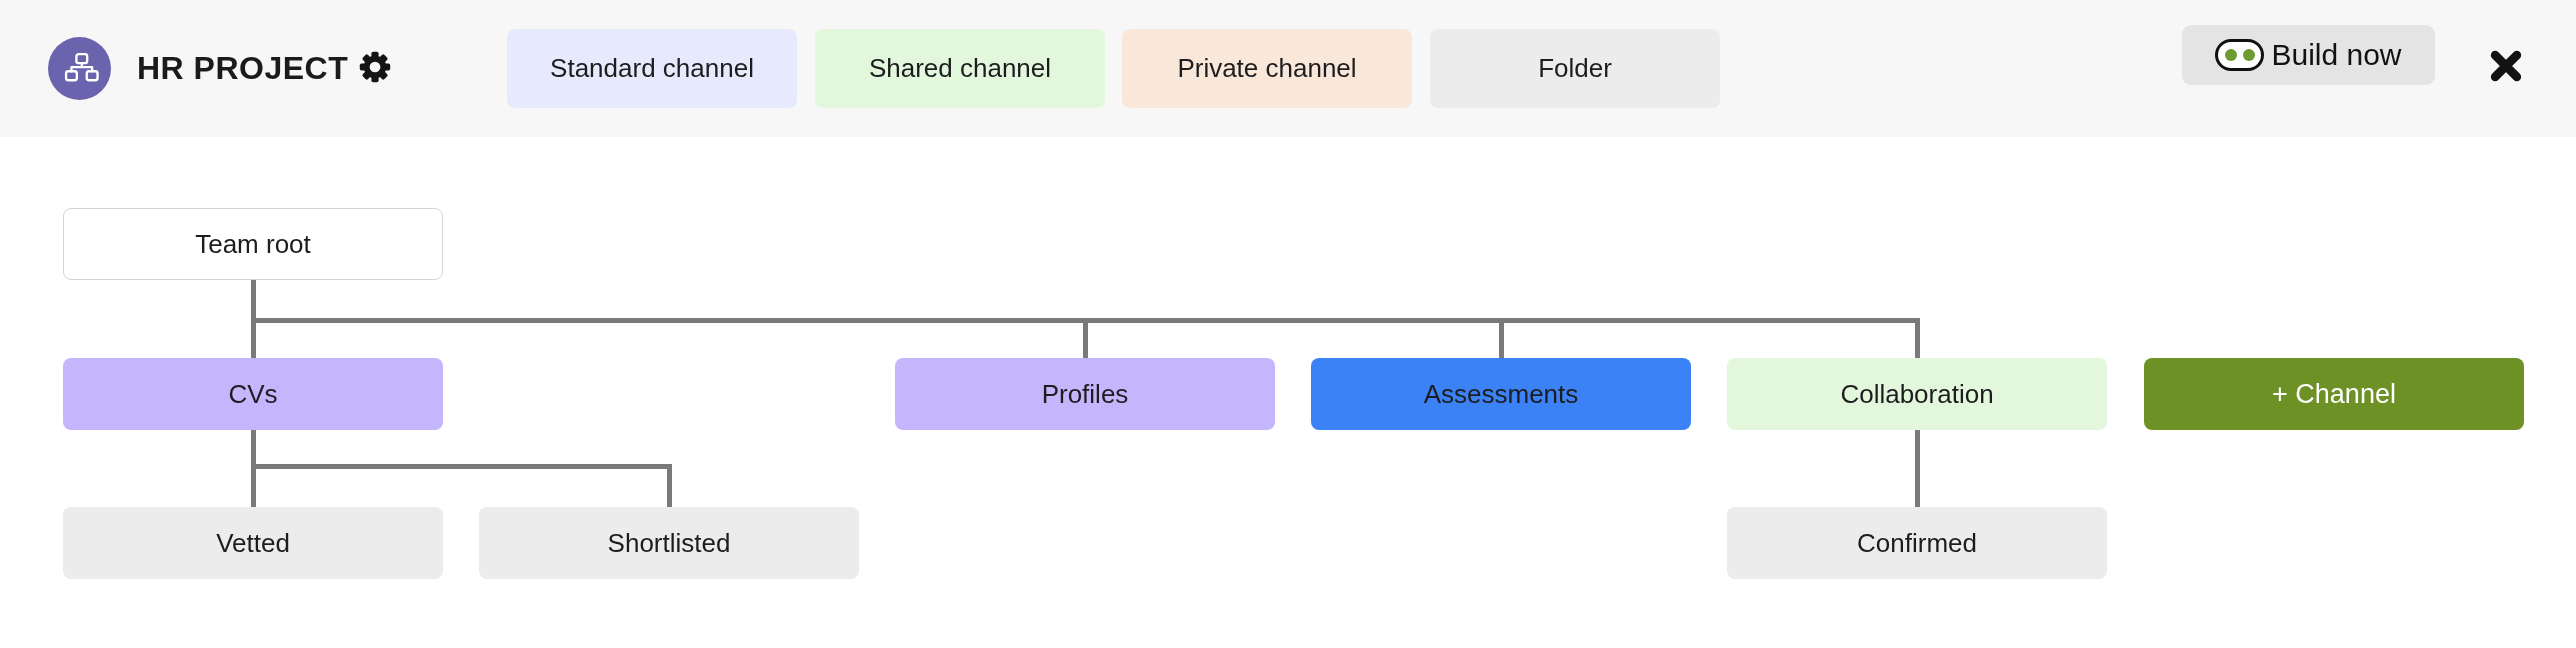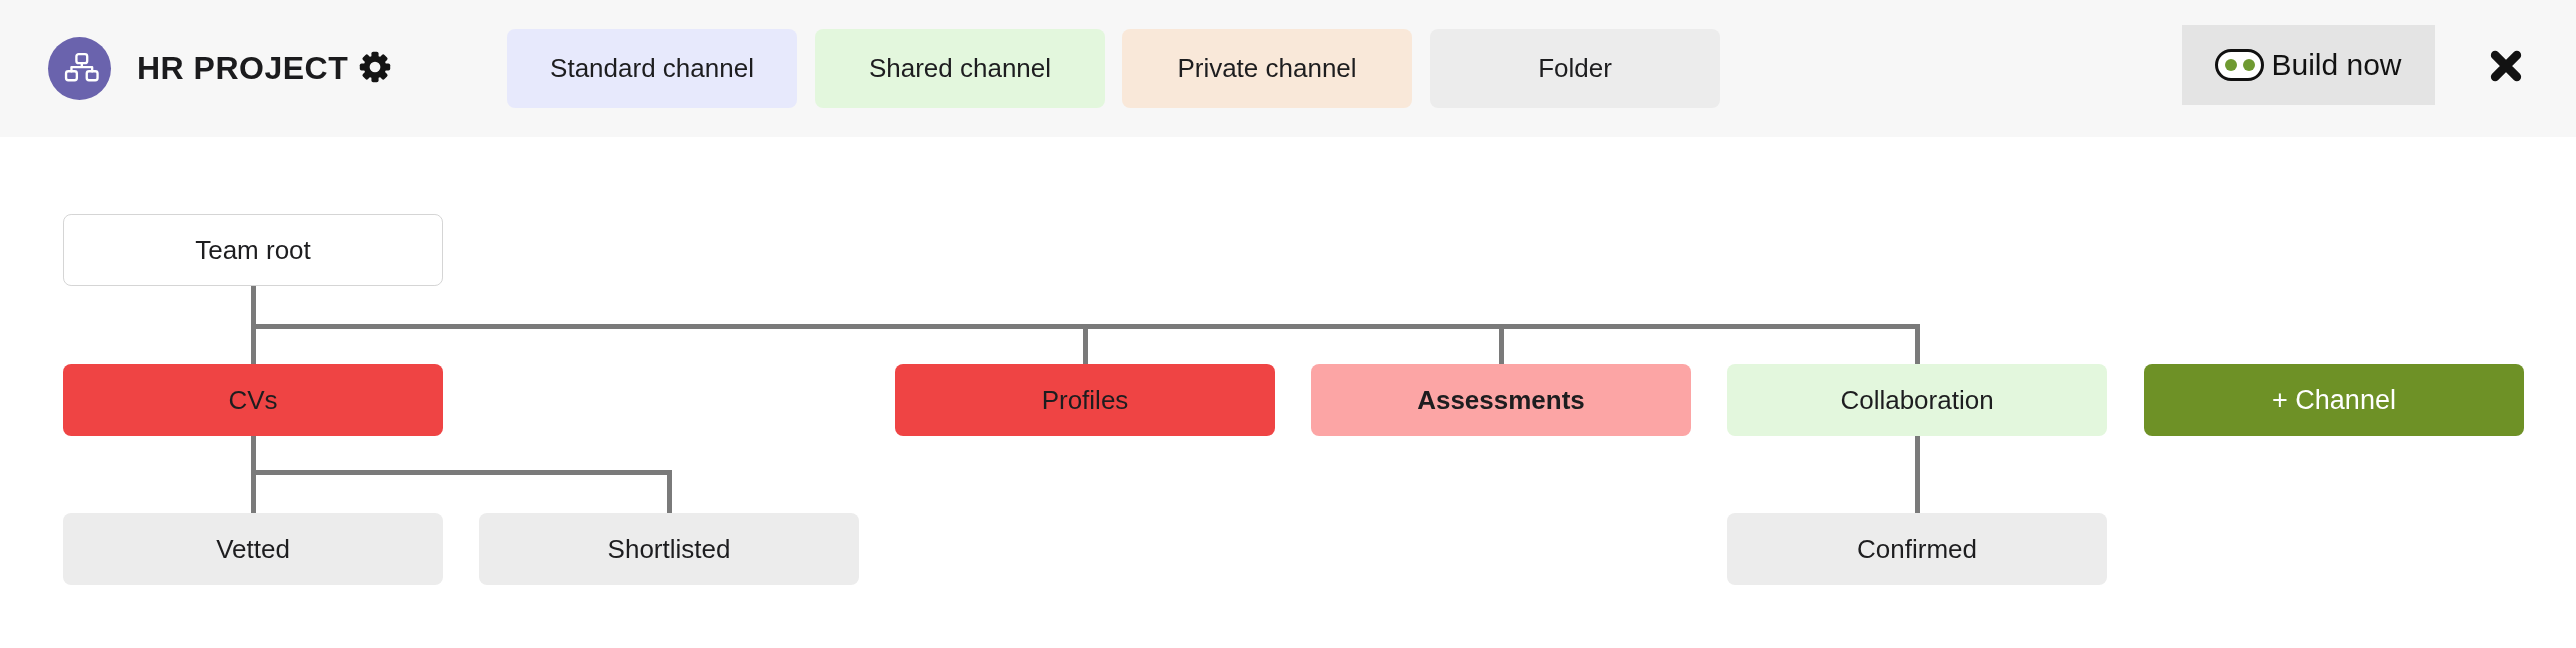--- a/index.html
+++ b/index.html
@@ -35,47 +35,47 @@
     border-radius:8.1px;
     display:flex; align-items:center; justify-content:center;
     font-size:26px; cursor:pointer;
   }
   .chip--standard { left:507px;  background:#e7e9fc; }
   .chip--shared   { left:815px;  background:#e3f7dd; }
   .chip--private  { left:1122px; background:#f9e8d9; }
   .chip--folder   { left:1430px; background:#ececec; }
 
   .build {
-    position:absolute; left:2182px; top:25px; width:253px; height:80px;
-    border:none; border-radius:0; background:#e4e4e4;
+    position:absolute; left:2182px; top:25px; width:253px; height:60px;
+    border:none; border-radius:9px; background:#e4e4e4;
     display:flex; align-items:center; justify-content:center; gap:7px;
     font-family:inherit; font-size:30px; color:#121212; cursor:pointer;
   }
   .bot {
     width:49px; height:32px; box-sizing:border-box;
     border:3.2px solid #111; border-radius:16.3px; background:#fff;
     display:flex; align-items:center; justify-content:center; gap:5.4px;
   }
   .dot { width:12.7px; height:12.7px; border-radius:50%; background:#6f9a31; }
   .close { position:absolute; left:2487px; top:47px; width:38px; height:38px; cursor:pointer; }
 
   
-  .canvas { position:absolute; left:0; top:6px; width:2576px; height:498px; }
+  .canvas { position:absolute; left:0; top:0; width:2576px; height:498px; }
   .edge { position:absolute; background:#7a7a7a; }
 
   .node {
     position:absolute; width:380px; height:72px; box-sizing:border-box;
     border-radius:8.1px;
     display:flex; align-items:center; justify-content:center;
     font-size:26px; color:#1d1d1f; cursor:pointer;
   }
   .node--root     { background:#ffffff; border:1.8px solid #d5d5d5; }
-  .node--standard { background:#ef4444; }
+  .node--standard { background:#c4b5fd; }
   .node--shared   { background:#e3f7dd; }
-  .node--private  { background:#fca5a5;font-weight:bold; }
+  .node--private  { background:#3b82f6; }
   .node--folder   { background:#ececec; }
   .node--add      { background:#6e9126; color:#ffffff; border:none; font-family:inherit; font-size:27px; }
 </style>
 </head>
 <body>
 
 <main class="canvas">
 
   <div class="edge" style="left:251px; top:280px; width:4.5px;    height:78px;"></div>
   <div class="edge" style="left:251px; top:318px; width:1668px; height:4.5px;"></div>

